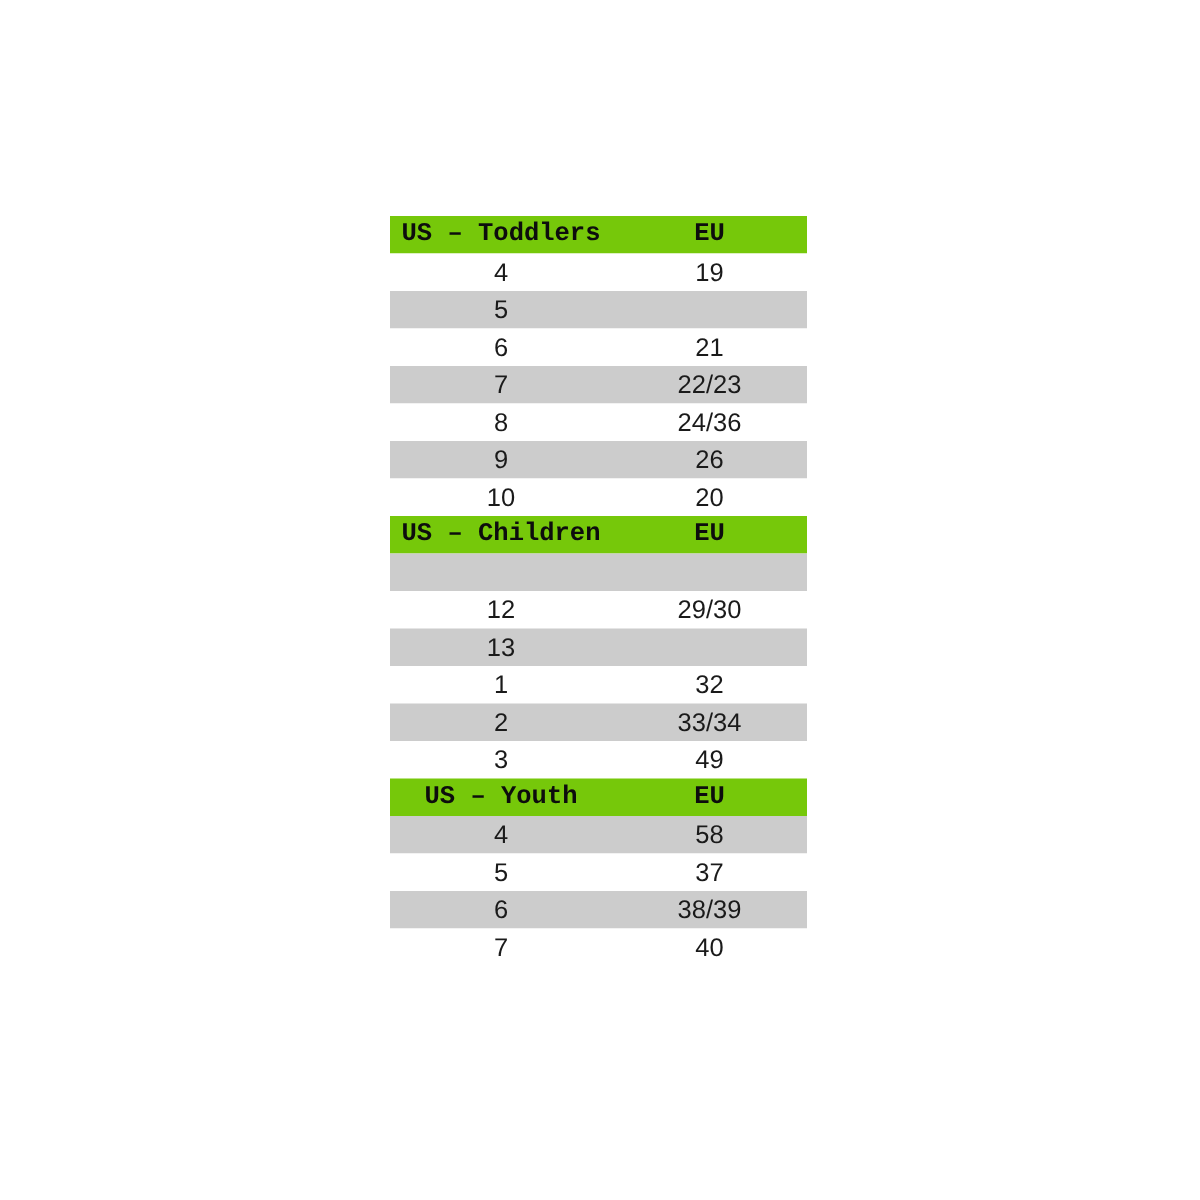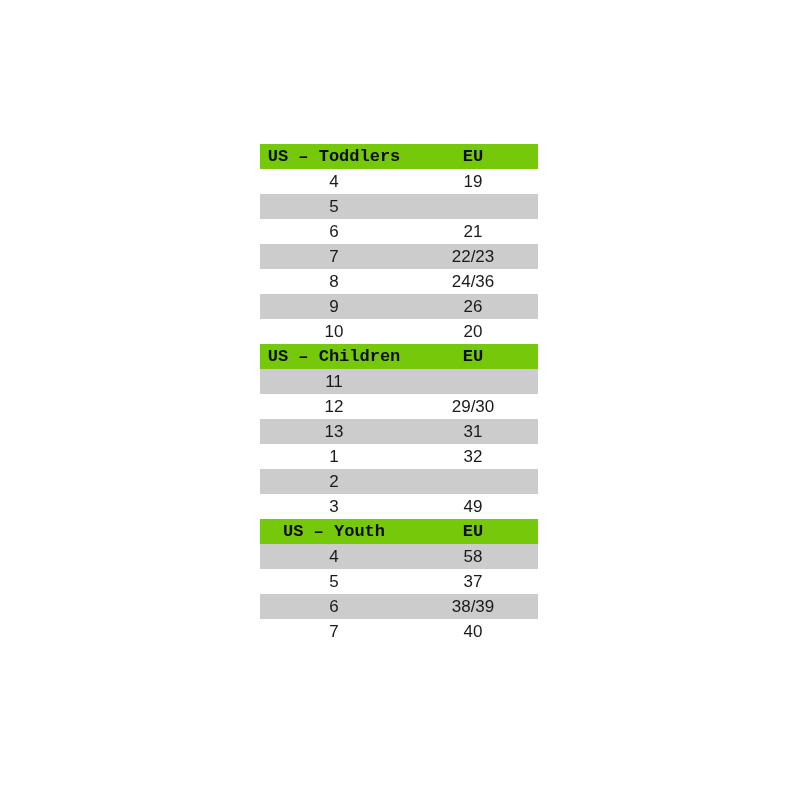--- a/index.html
+++ b/index.html
@@ -85,36 +85,35 @@
     </div>
     <div class="row plain">
       <div class="cell col-us">10</div>
       <div class="cell col-eu">20</div>
     </div>
     <div class="row header">
       <div class="cell col-us">US – Children</div>
       <div class="cell col-eu">EU</div>
     </div>
     <div class="row shaded">
-      <div class="cell col-us">11</div>
     </div>
     <div class="row plain">
       <div class="cell col-us">12</div>
       <div class="cell col-eu">29/30</div>
     </div>
     <div class="row shaded">
       <div class="cell col-us">13</div>
-      <div class="cell col-eu">31</div>
     </div>
     <div class="row plain">
       <div class="cell col-us">1</div>
       <div class="cell col-eu">32</div>
     </div>
     <div class="row shaded">
       <div class="cell col-us">2</div>
+      <div class="cell col-eu">33/34</div>
     </div>
     <div class="row plain">
       <div class="cell col-us">3</div>
       <div class="cell col-eu">49</div>
     </div>
     <div class="row header">
       <div class="cell col-us">US – Youth</div>
       <div class="cell col-eu">EU</div>
     </div>
     <div class="row shaded">

